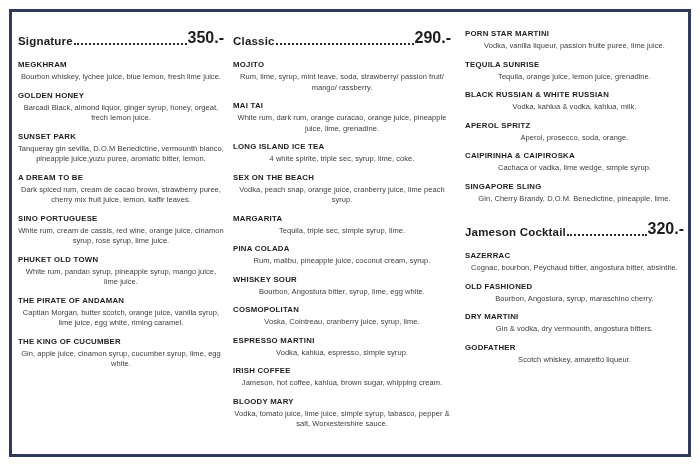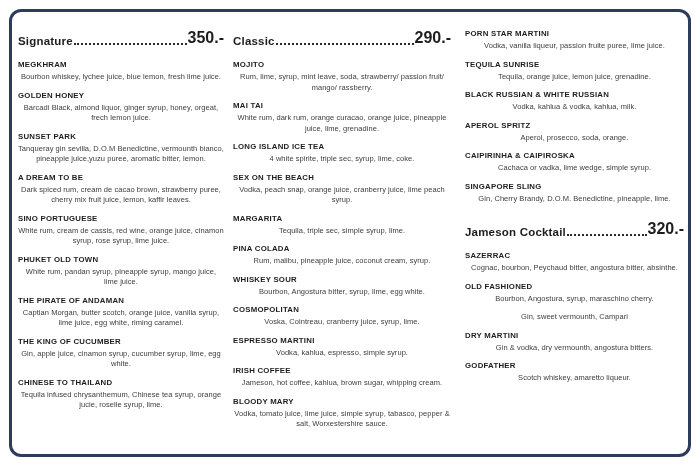--- a/index.html
+++ b/index.html
@@ -75,21 +75,21 @@
     color: #3d3d3f;
     line-height: 10.5px;
     letter-spacing: 0.05px;
     text-align: center;
   }
 </style>
 </head>
 <body>
 
 <div class="page" style="background: rgb(255, 255, 255);">
-  <div class="menu-border" style="border-color: rgb(47, 58, 95); border-radius: 12px;">
+  <div class="menu-border" style="border-color: rgb(47, 58, 95);">
     <div class="columns">
       <div class="col col-1">
   <div class="section">
     <div class="section-header">
       <span class="header-label">Signature</span>
       <span class="leader"></span>
       <span class="header-price">350.-</span>
     </div>
     <div class="items">
   <div class="item">
@@ -125,24 +125,20 @@
   <div class="item">
     <div class="item-name">THE PIRATE OF ANDAMAN</div>
     <div class="item-desc">Captian Morgan, butter scotch, orange juice, vanilla syrup, lime juice, egg white, riming caramel.</div>
   </div>
 
   <div class="item">
     <div class="item-name">THE KING OF CUCUMBER</div>
     <div class="item-desc">Gin, apple juice, cinamon syrup, cucumber syrup, lime, egg white.</div>
   </div>
 
-  <div class="item">
-    <div class="item-name">CHINESE TO THAILAND</div>
-    <div class="item-desc">Tequila infused chrysanthemum, Chinese tea syrup, orange jucie, roselle syrup, lime.</div>
-  </div>
 </div>
   </div>
 </div>
       <div class="col col-2">
   <div class="section">
     <div class="section-header">
       <span class="header-label">Classic</span>
       <span class="leader"></span>
       <span class="header-price">290.-</span>
     </div>
@@ -251,21 +247,20 @@
     <div class="item-name">SAZERRAC</div>
     <div class="item-desc">Cognac, bourbon, Peychaud bitter, angostura bitter, absinthe.</div>
   </div>
 
   <div class="item">
     <div class="item-name">OLD FASHIONED</div>
     <div class="item-desc">Bourbon, Angostura, syrup, maraschino cherry.</div>
   </div>
 
   <div class="item">
-    <div class="item-desc">Gin, sweet vermounth, Campari</div>
   </div>
 
   <div class="item">
     <div class="item-name">DRY MARTINI</div>
     <div class="item-desc">Gin &amp; vodka, dry vermounth, angostura bitters.</div>
   </div>
 
   <div class="item">
     <div class="item-name">GODFATHER</div>
     <div class="item-desc">Scotch whiskey, amaretto liqueur.</div>

